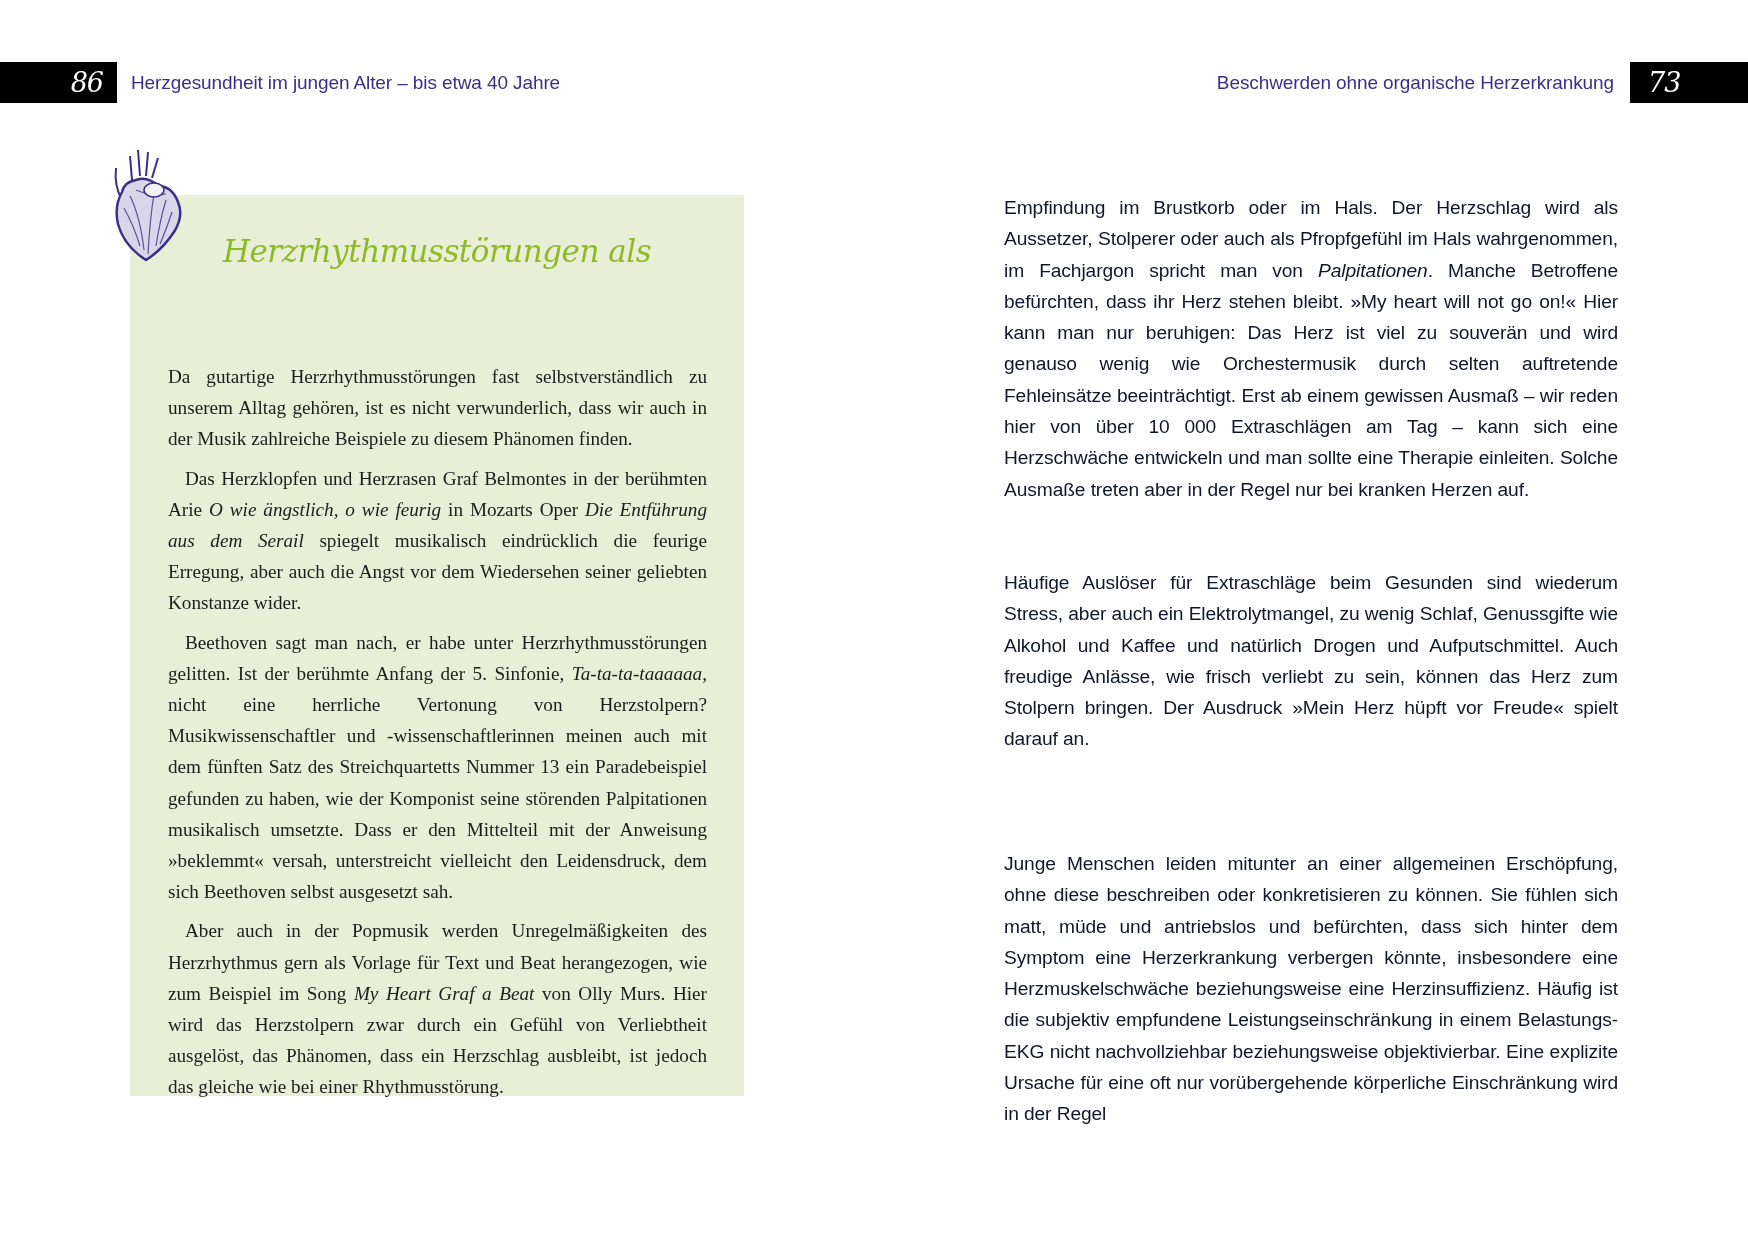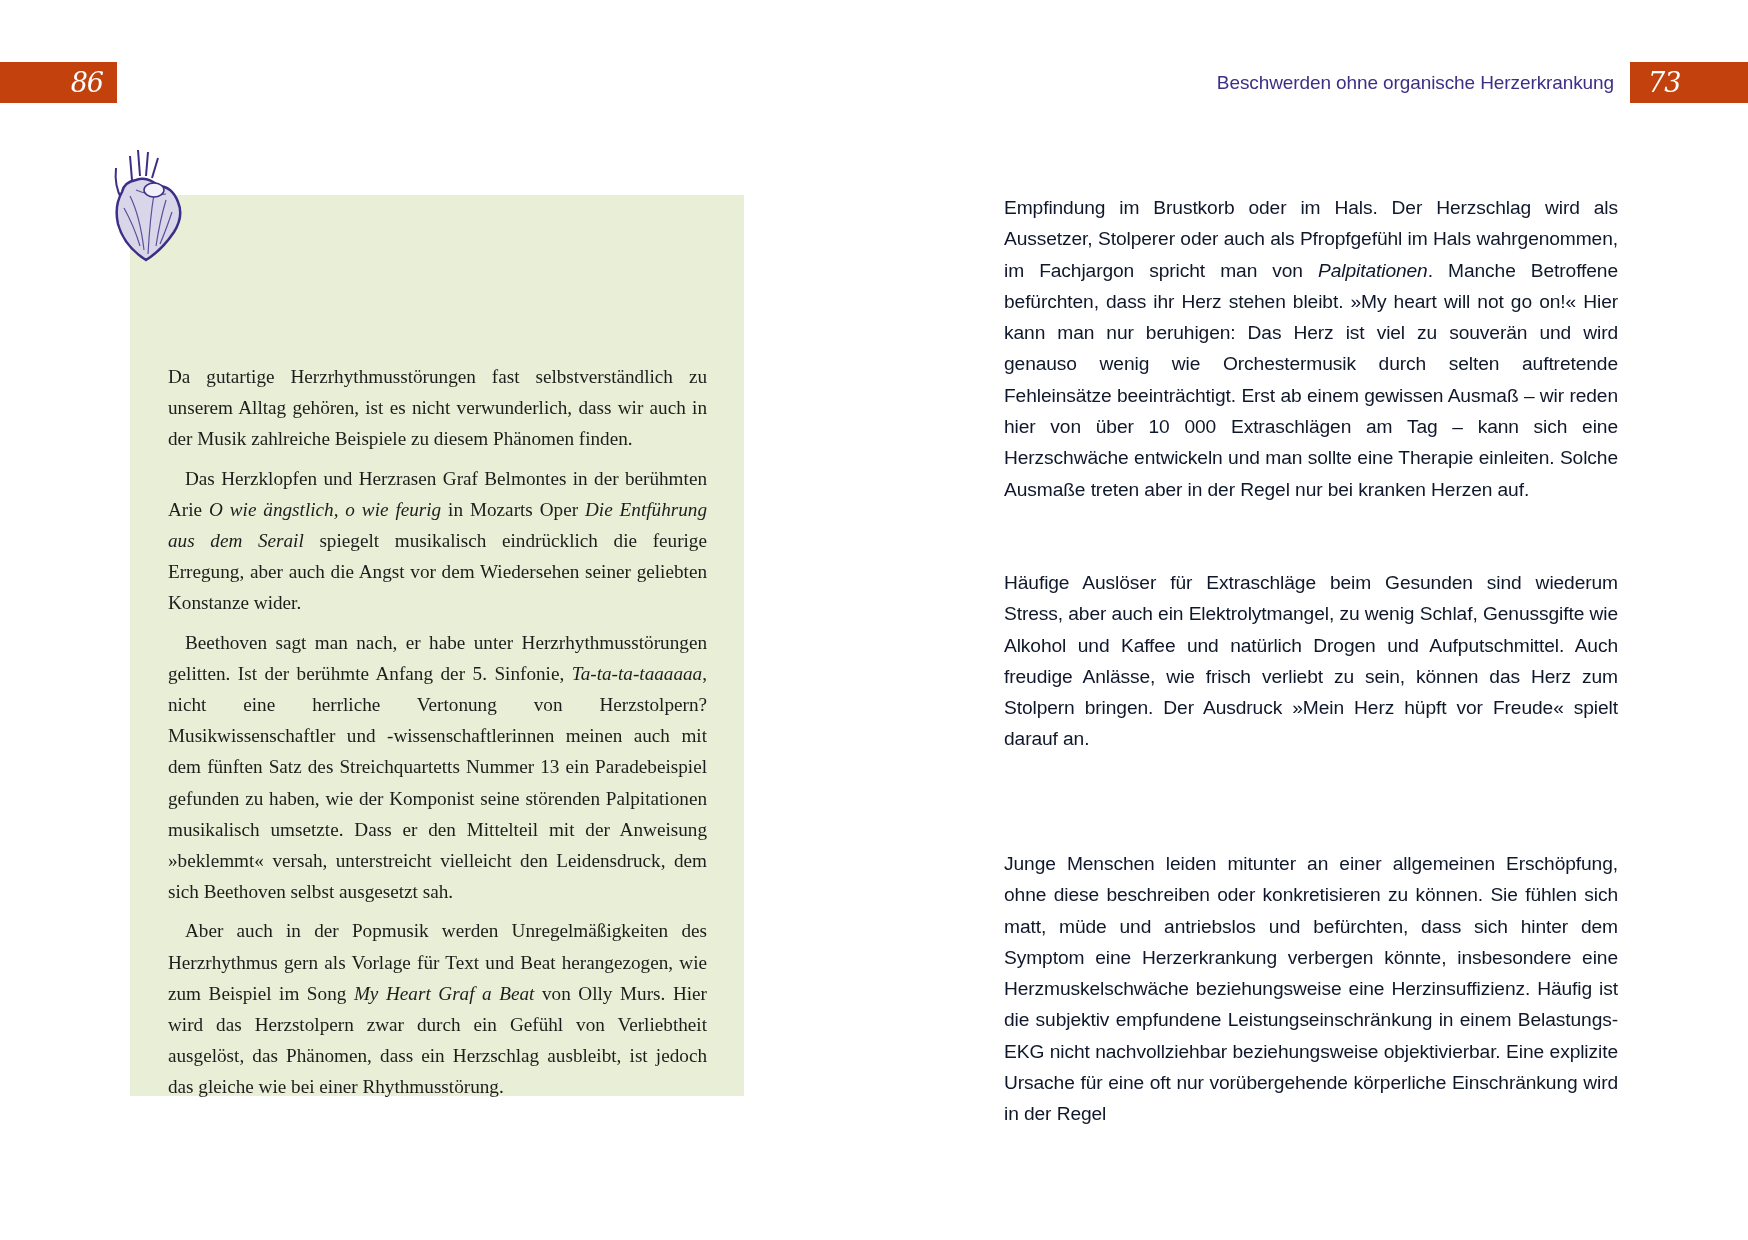--- a/index.html
+++ b/index.html
@@ -3,21 +3,21 @@
 <meta charset="utf-8">
 <style>
   * { box-sizing: border-box; margin: 0; padding: 0; }
   html, body { width: 1748px; height: 1240px; background: #ffffff; overflow: hidden; }
   body { position: relative; font-family: "Liberation Sans", sans-serif; color: #1d1d1b; }
 
   .spread { position: absolute; left: 0; top: 0; width: 1748px; height: 1240px; }
 
   
   .folio-bar {
-    position: absolute; top: 62px; height: 41px; background: #c2410c;
+    position: absolute; top: 62px; height: 41px; background: #000000;
     display: flex; align-items: center;
   }
   .folio-bar.left { left: 0; width: 117px; justify-content: flex-end; padding-right: 14px; }
   .folio-bar.right { left: 1630px; width: 118px; justify-content: flex-start; padding-left: 18px; }
   .folio-num {
     color: #ffffff; font-family: "DejaVu Serif", serif; font-style: italic;
     font-size: 27px; letter-spacing: -1px; line-height: 1;
   }
   .running-head {
     position: absolute; top: 70px; font-size: 19px; color: #3b2f86; font-weight: 400;
@@ -63,20 +63,21 @@
   .p3 { top: 848px; }
 </style>
 </head>
 <body>
 
 <div class="spread">
 
   <div class="folio-bar left">
     <span class="folio-num">86</span>
   </div>
+  <div class="running-head left">Herzgesundheit im jungen Alter – bis etwa 40 Jahre</div>
 
   <div class="infobox"></div>
 
   <svg class="heart-icon" viewBox="0 0 78 118" xmlns="http://www.w3.org/2000/svg">
     <g fill="none" stroke="#3b2f86" stroke-width="2">
       <path d="M20 10 L22 34"></path>
       <path d="M28 4 L30 30"></path>
       <path d="M38 6 L36 30"></path>
       <path d="M48 12 L42 32"></path>
       <path d="M6 22 Q4 40 12 54"></path>
@@ -87,20 +88,21 @@
       <path d="M44 48 Q40 72 38 108"></path>
       <path d="M56 54 Q50 74 46 100"></path>
       <path d="M14 62 Q24 80 30 100"></path>
       <path d="M62 66 Q56 84 50 98"></path>
       <path d="M26 44 Q40 50 56 48"></path>
     </g>
     <ellipse cx="44" cy="44" rx="10" ry="7" fill="#f2f0f8" stroke="#3b2f86" stroke-width="1.5"></ellipse>
   </svg>
 
   <div class="box-title">
+    <div>Herzrhythmusstörungen als</div>
   </div>
 
   <div class="box-body">
     <p>
       <span>Da gutartige Herzrhythmusstörungen fast selbstverständlich zu unserem Alltag gehören, ist es nicht verwunderlich, dass wir auch in der Musik zahlreiche Beispiele zu diesem Phänomen finden.</span>
     </p>
     <p class="indent">
       <span>Das Herzklopfen und Herzrasen Graf Belmontes in der berühmten Arie </span><em>O wie ängstlich, o wie feurig</em><span> in Mozarts Oper </span><em>Die Entführung aus dem Serail</em><span> spiegelt musikalisch eindrücklich die feurige Erregung, aber auch die Angst vor dem Wiedersehen seiner geliebten Konstanze wider.</span>
     </p>
     <p class="indent">

